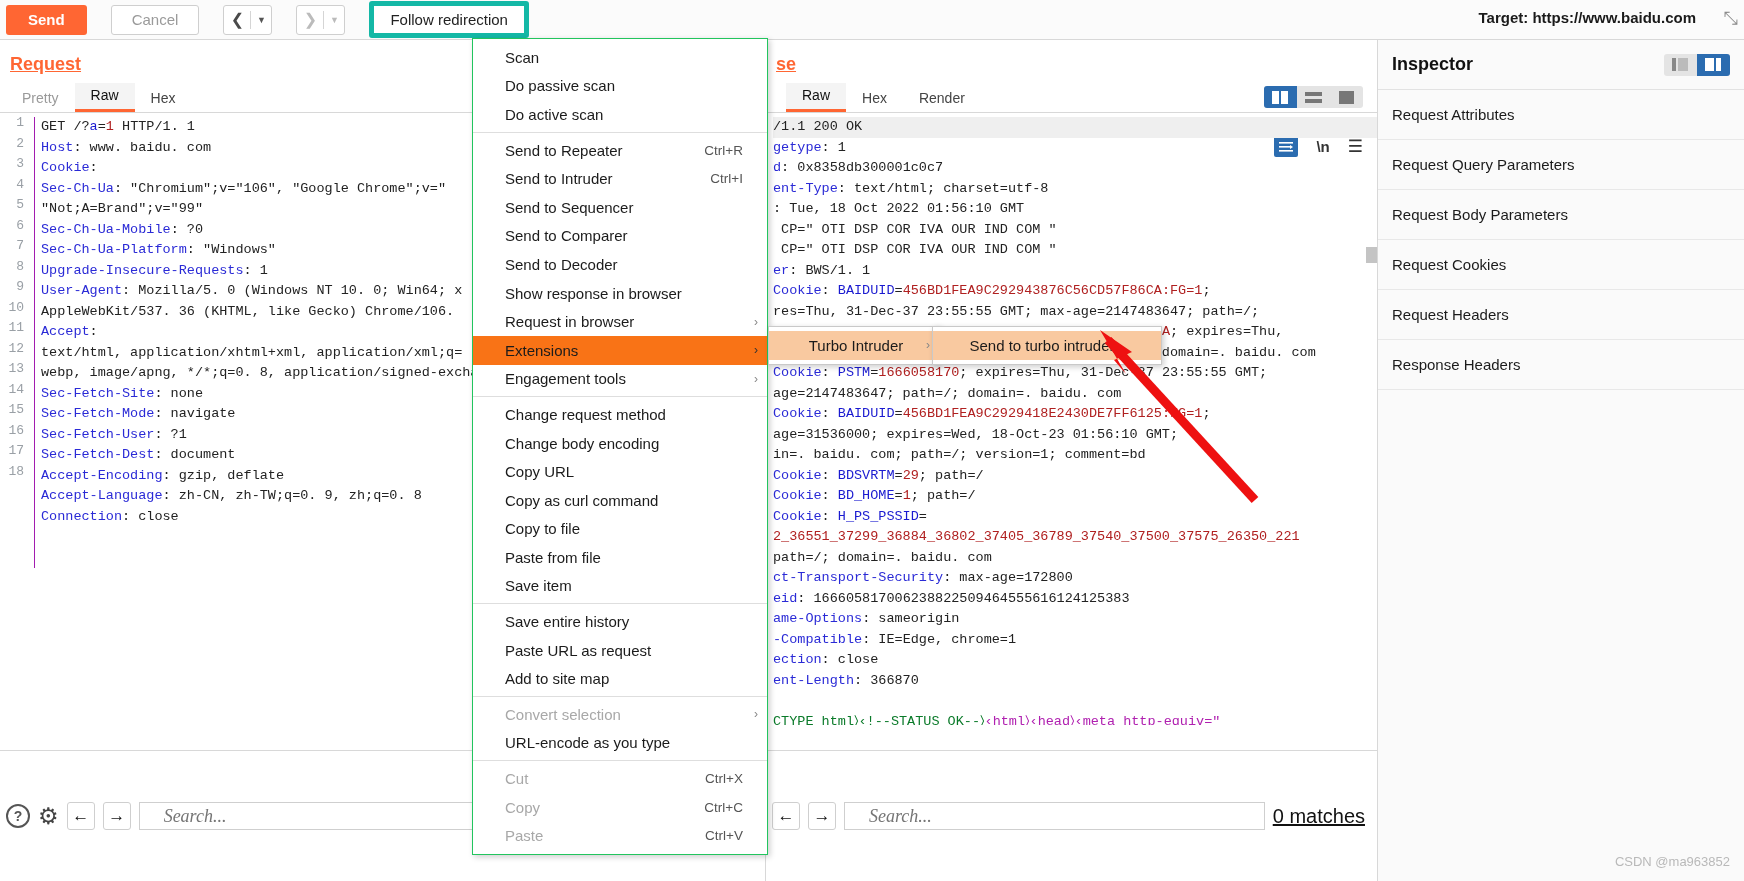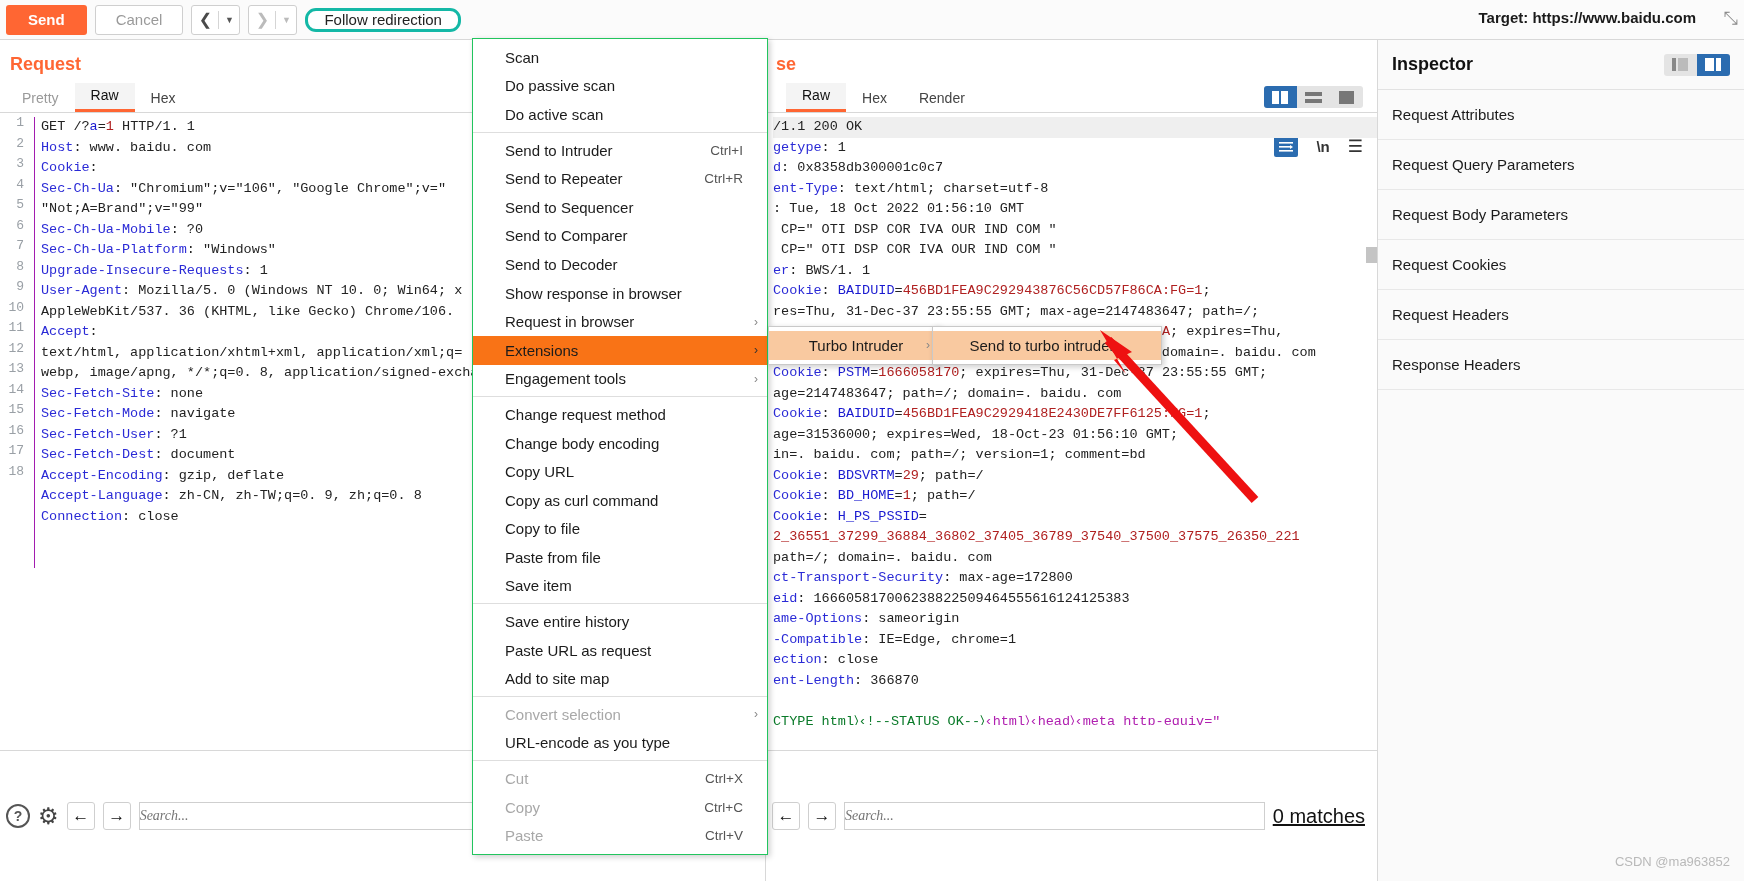--- a/index.html
+++ b/index.html
@@ -16,39 +16,39 @@
     background: #ffffff;
   }
 
   
   .toolbar {
     position: absolute; left: 0; top: 0; width: 1744px; height: 40px;
     background: #fbfbfb;
     border-bottom: 1px solid #d8d8d8;
     display: flex; align-items: center;
     padding-left: 6px;
-    gap: 8px;
+    gap: 24px;
   }
   .btn-send {
     background: #f63; color: #fff; border: none; border-radius: 3px;
     height: 30px; padding: 0 22px;
     font-size: 15px; font-weight: bold;
     font-family: "Liberation Sans", sans-serif;
     cursor: pointer;
   }
   .btn-plain {
     background: #fff; border: 1px solid #cfcfcf; border-radius: 3px;
     height: 30px; padding: 0 20px;
     font-size: 15px; color: #9a9a9a;
     font-family: "Liberation Sans", sans-serif;
     cursor: pointer;
   }
   .btn-follow {
-    background: #fff; border: 3px solid #14b8a6; border-radius: 11px;
-    height: 24px; padding: 0 16px;
+    background: #fff; border: 5px solid #14b8a6; border-radius: 3px;
+    height: 37px; padding: 0 16px;
     font-size: 15px; color: #222;
     font-family: "Liberation Sans", sans-serif;
     cursor: pointer;
   }
   .nav-split {
     display: flex; align-items: center;
     background: #fff; border: 1px solid #cfcfcf; border-radius: 3px;
     height: 30px; overflow: hidden;
   }
   .nav-split .arrow {
@@ -79,20 +79,21 @@
     overflow: hidden;
   }
   .pane-response {
     position: absolute; left: 766px; top: 40px; width: 611px; height: 710px;
     background: #fff;
     overflow: hidden;
   }
   .pane-title {
     font-size: 18px; font-weight: bold; color: #f63;
     padding: 14px 0 0 10px;
+    text-decoration: underline;
   }
   .tabs {
     display: flex; align-items: flex-end; height: 30px;
     margin-top: 8px; padding-left: 6px;
     border-bottom: 1px solid #d8d8d8;
     position: relative;
   }
   .tab {
     font-size: 14px; color: #444;
     padding: 4px 16px 6px 16px;
@@ -209,22 +210,22 @@
   .gear-icon { font-size: 23px; color: #444; cursor: pointer; line-height: 1; }
   .sq-btn {
     width: 28px; height: 28px;
     background: #fff; border: 1px solid #cfcfcf; border-radius: 3px;
     display: flex; align-items: center; justify-content: center;
     font-size: 17px; color: #111; cursor: pointer;
   }
   .search-input {
     flex: 1; height: 28px;
     border: 1px solid #cfcfcf; background: #fff;
-    padding: 0 0;
-    font-size: 14px; font-style: italic; color: #777;
+    padding: 0 24px;
+    font-size: 18px; font-style: italic; color: #777;
     font-family: "Liberation Serif", serif;
     outline: none;
   }
   .matches { font-size: 20px; color: #111; white-space: nowrap; padding-right: 6px; text-decoration: underline; }
 
   
   .ctxmenu {
     position: absolute; left: 472px; top: 38px; width: 296px;
     background: #fff;
     border: 1px solid #22c55e;
@@ -444,26 +445,26 @@
         <span>Scan</span>
       </div>
       <div class="mi">
         <span>Do passive scan</span>
       </div>
       <div class="mi">
         <span>Do active scan</span>
       </div>
       <div class="sep"></div>
       <div class="mi">
+        <span>Send to Repeater</span>
+        <span class="accel">Ctrl+R</span>
+      </div>
+      <div class="mi">
         <span>Send to Intruder</span>
         <span class="accel">Ctrl+I</span>
-      </div>
-      <div class="mi">
-        <span>Send to Repeater</span>
-        <span class="accel">Ctrl+R</span>
       </div>
       <div class="mi">
         <span>Send to Sequencer</span>
       </div>
       <div class="mi">
         <span>Send to Comparer</span>
       </div>
       <div class="mi">
         <span>Send to Decoder</span>
       </div>

